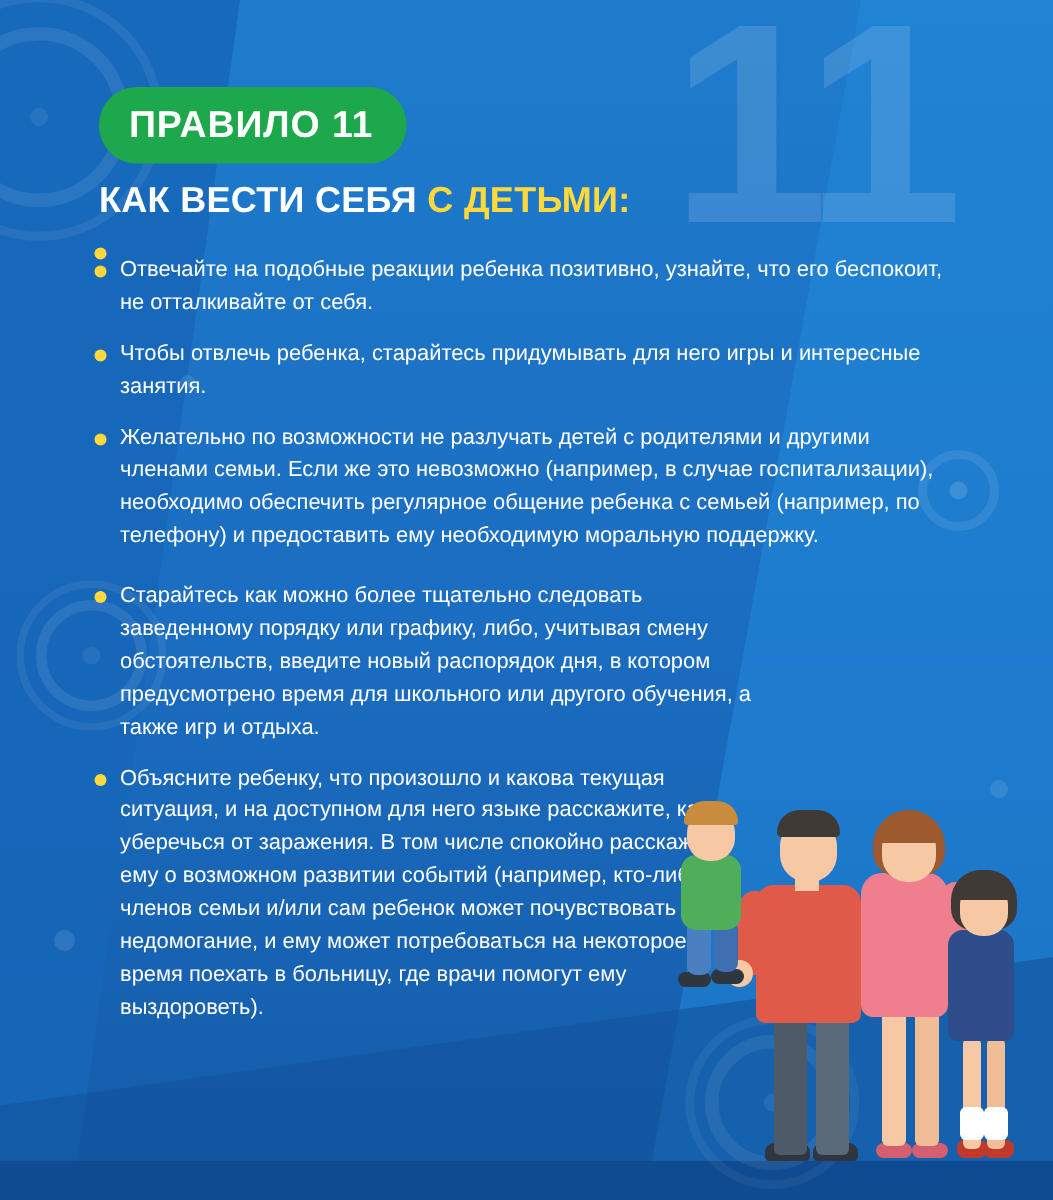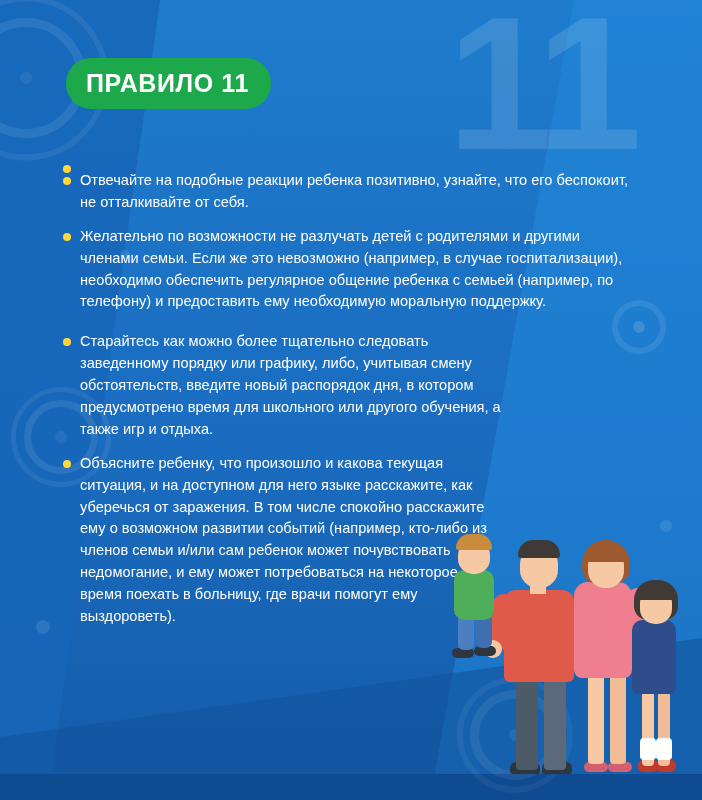--- a/index.html
+++ b/index.html
@@ -213,28 +213,35 @@
   <div class="virus v3"></div>
   <div class="virus v4"></div>
   <div class="dot" style="left:120px;top:250px;width:10px;height:10px;"></div>
   <div class="dot" style="left:36px;top:620px;width:14px;height:14px;"></div>
   <div class="dot" style="left:660px;top:520px;width:12px;height:12px;"></div>
 
   <div class="big-number">11</div>
 
   <div class="rule-badge">ПРАВИЛО 11</div>
 
+  <div class="headline">
+    <span>КАК ВЕСТИ СЕБЯ </span><span class="accent">С ДЕТЬМИ:</span>
+  </div>
 
   <div class="content">
     <div class="para">
       <span class="bullet"></span>
     </div>
     <div class="para">
       <span class="bullet"></span>
       <span>Отвечайте на подобные реакции ребенка позитивно, узнайте, что его беспокоит, не отталкивайте от себя.</span>
+    </div>
+    <div class="para">
+      <span class="bullet"></span>
+      <span>Чтобы отвлечь ребенка, старайтесь придумывать для него игры и интересные занятия.</span>
     </div>
     <div class="para">
       <span class="bullet"></span>
       <span>Желательно по возможности не разлучать детей с родителями и другими членами семьи. Если же это невозможно (например, в случае госпитализации), необходимо обеспечить регулярное общение ребенка с семьей (например, по телефону) и предоставить ему необходимую моральную поддержку.</span>
     </div>
     <div class="para narrow" style="margin-top:18px;">
       <span class="bullet"></span>
       <span>Старайтесь как можно более тщательно следовать заведенному порядку или графику, либо, учитывая смену обстоятельств, введите новый распорядок дня, в котором предусмотрено время для школьного или другого обучения, а также игр и отдыха.</span>
     </div>
     <div class="para narrow-2">

